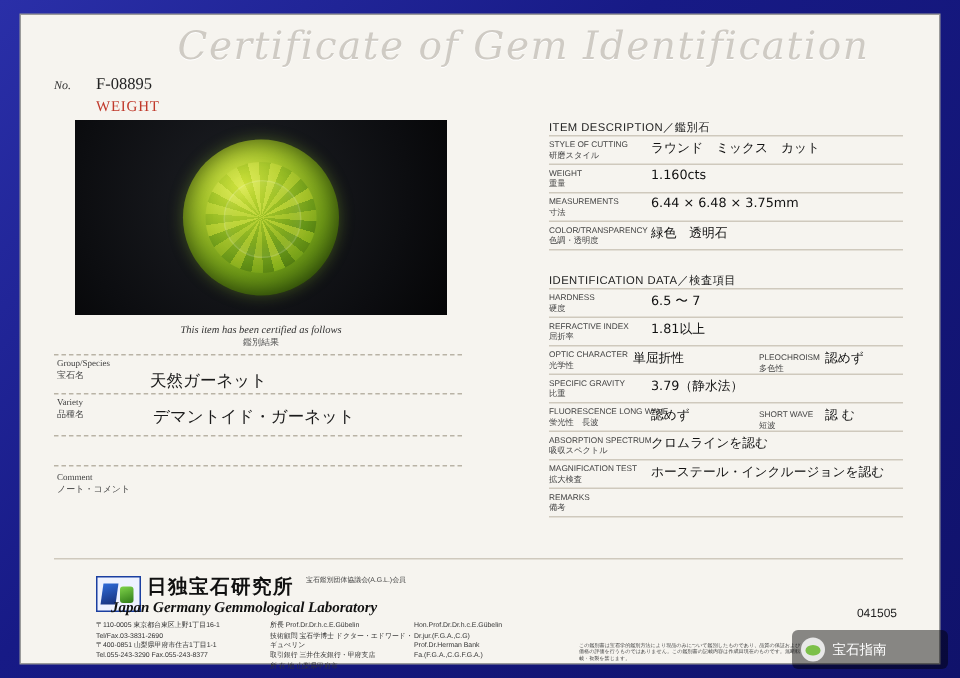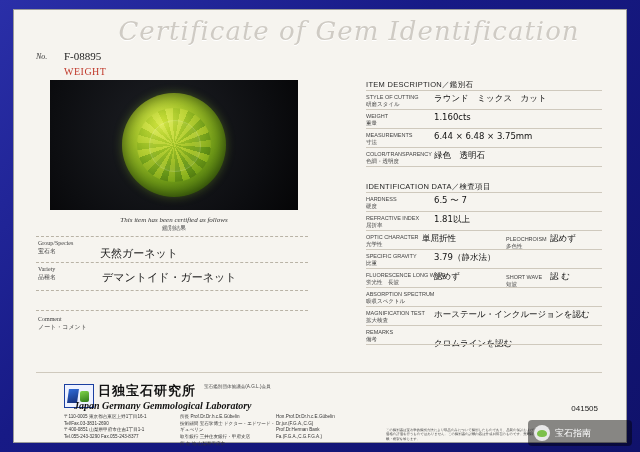--- a/index.html
+++ b/index.html
@@ -267,21 +267,21 @@
     <div class="r-lbl" style="left:352px;top:262px;">FLUORESCENCE  LONG WAVE</div>
     <div class="r-lbl" style="left:352px;top:269px;">蛍光性　長波</div>
     <div class="r-val" style="left:420px;top:261px;">認めず</div>
     <div class="r-lbl" style="left:492px;top:264px;">SHORT WAVE</div>
     <div class="r-lbl" style="left:492px;top:271px;">短波</div>
     <div class="r-val" style="left:536px;top:261px;">認 む</div>
     <div class="r-line" style="left:352px;top:277px;width:236px;"></div>
 
     <div class="r-lbl" style="left:352px;top:281px;">ABSORPTION SPECTRUM</div>
     <div class="r-lbl" style="left:352px;top:288px;">吸収スペクトル</div>
-    <div class="r-val" style="left:420px;top:280px;margin-top:48px;">クロムラインを認む</div>
+    <div class="r-val" style="left:420px;top:280px;">クロムラインを認む</div>
     <div class="r-line" style="left:352px;top:296px;width:236px;"></div>
 
     <div class="r-lbl" style="left:352px;top:300px;">MAGNIFICATION TEST</div>
     <div class="r-lbl" style="left:352px;top:307px;">拡大検査</div>
     <div class="r-val" style="left:420px;top:299px;">ホーステール・インクルージョンを認む</div>
     <div class="r-line" style="left:352px;top:315px;width:236px;"></div>
 
     <div class="r-lbl" style="left:352px;top:319px;">REMARKS</div>
     <div class="r-lbl" style="left:352px;top:326px;">備考</div>
     <div class="r-val" style="left:420px;top:318px;"></div>

